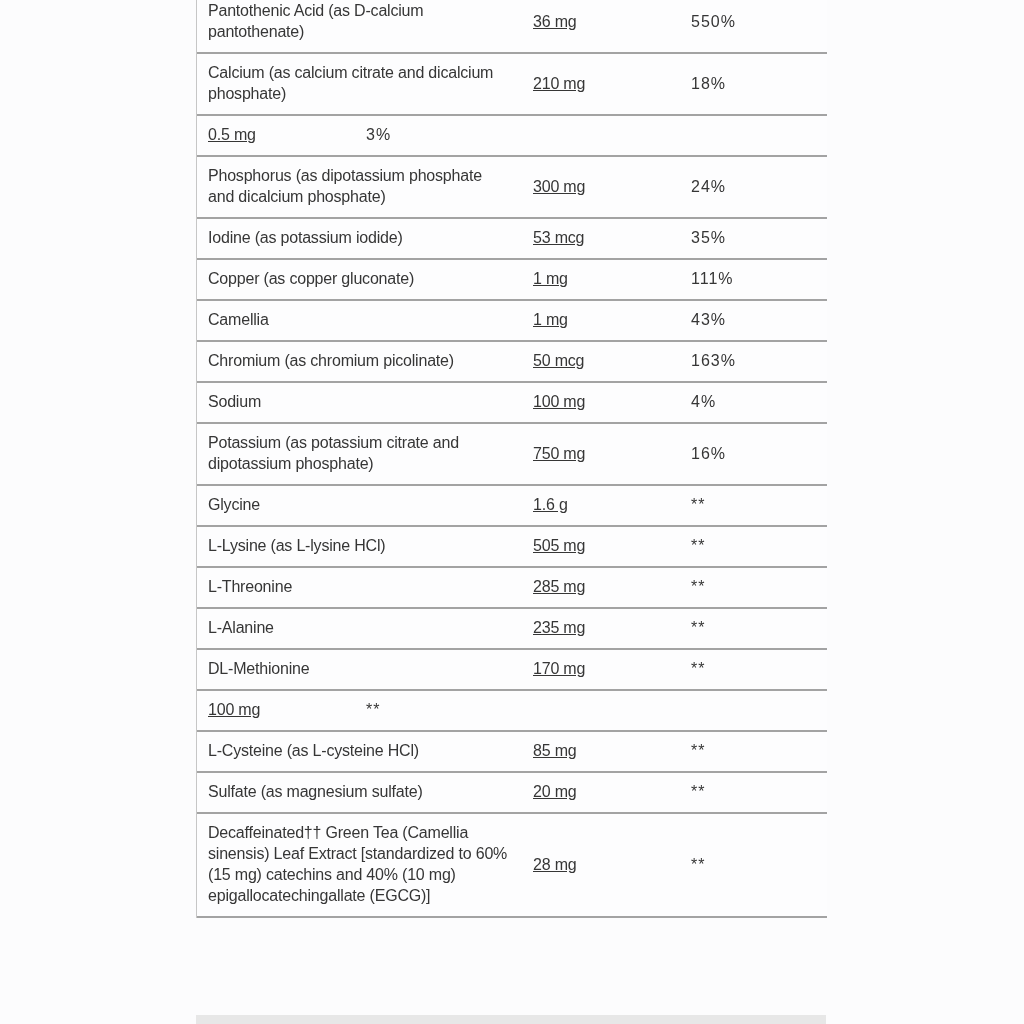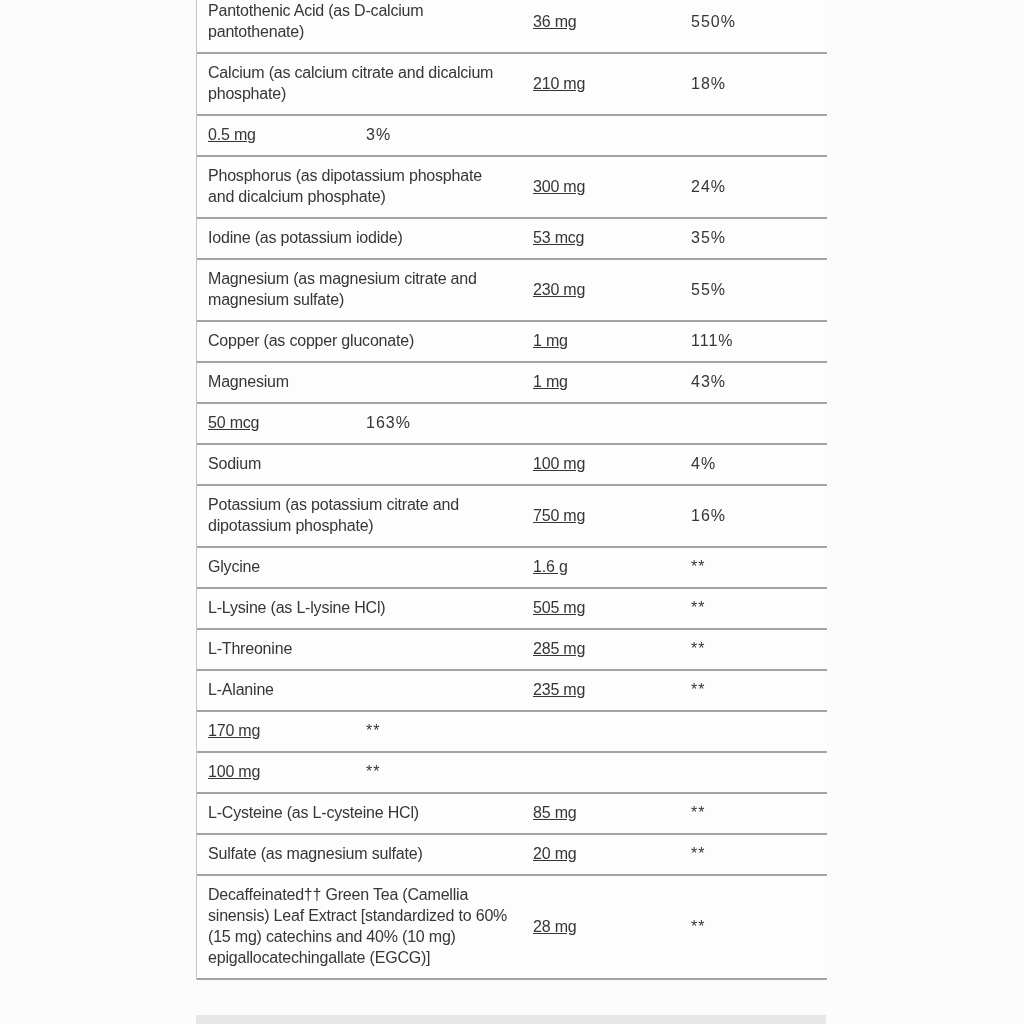--- a/index.html
+++ b/index.html
@@ -92,40 +92,36 @@
     <div class="cell-amount">300 mg</div>
     <div class="cell-dv"><span class="stars">24%</span></div>
   </div>
 
   <div class="facts-row">
     <div class="cell-name">Iodine (as potassium iodide)</div>
     <div class="cell-amount">53 mcg</div>
     <div class="cell-dv"><span class="stars">35%</span></div>
   </div>
 
-  <div class="facts-row">
-    <div class="cell-name">Magnesium (as magnesium citrate and magnesium sulfate)</div>
-    <div class="cell-amount">230 mg</div>
-    <div class="cell-dv"><span class="stars">55%</span></div>
-  </div>
 
 
   <div class="facts-row">
     <div class="cell-name">Copper (as copper gluconate)</div>
     <div class="cell-amount">1 mg</div>
     <div class="cell-dv"><span class="stars">111%</span></div>
   </div>
 
   <div class="facts-row">
-    <div class="cell-name">Magnesium</div>
+    <div class="cell-name">Camellia</div>
     <div class="cell-amount">1 mg</div>
     <div class="cell-dv"><span class="stars">43%</span></div>
   </div>
 
   <div class="facts-row">
+    <div class="cell-name">Chromium (as chromium picolinate)</div>
     <div class="cell-amount">50 mcg</div>
     <div class="cell-dv"><span class="stars">163%</span></div>
   </div>
 
   <div class="facts-row">
     <div class="cell-name">Sodium</div>
     <div class="cell-amount">100 mg</div>
     <div class="cell-dv"><span class="stars">4%</span></div>
   </div>
 
@@ -153,20 +149,21 @@
     <div class="cell-dv"><span class="stars">**</span></div>
   </div>
 
   <div class="facts-row">
     <div class="cell-name">L-Alanine</div>
     <div class="cell-amount">235 mg</div>
     <div class="cell-dv"><span class="stars">**</span></div>
   </div>
 
   <div class="facts-row">
+    <div class="cell-name">DL-Methionine</div>
     <div class="cell-amount">170 mg</div>
     <div class="cell-dv"><span class="stars">**</span></div>
   </div>
 
   <div class="facts-row">
     <div class="cell-amount">100 mg</div>
     <div class="cell-dv"><span class="stars">**</span></div>
   </div>
 
   <div class="facts-row">

